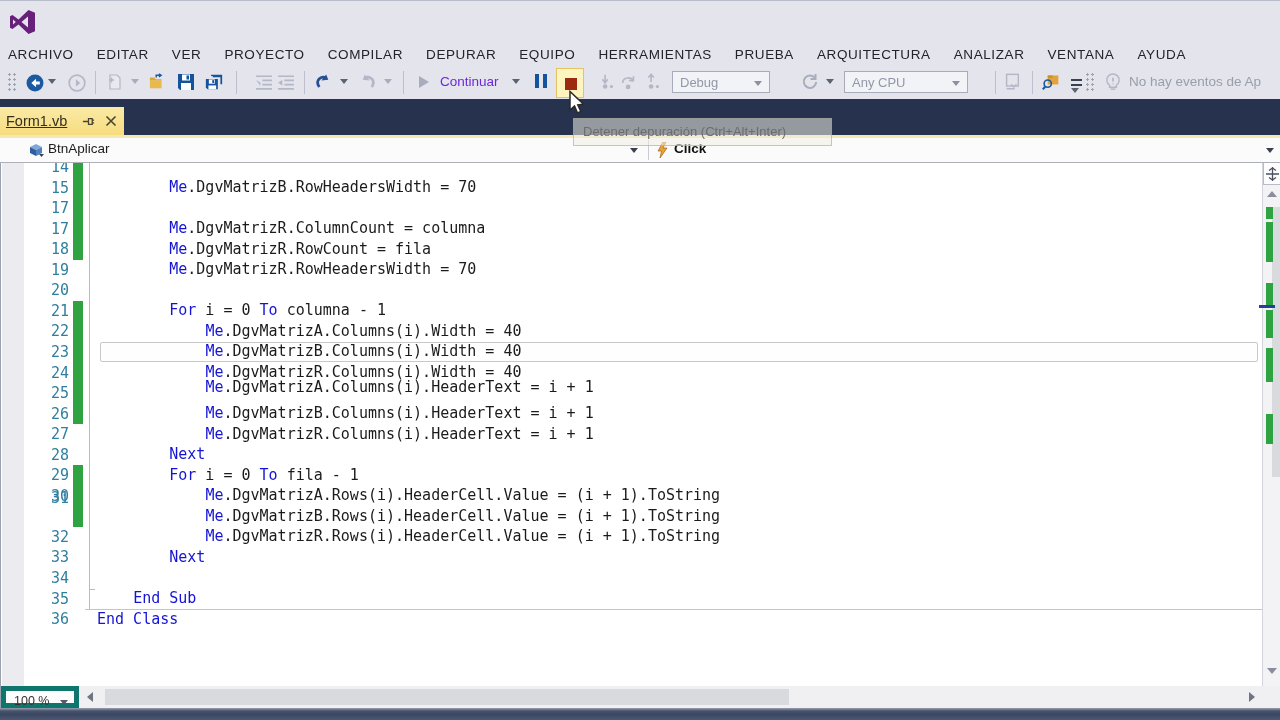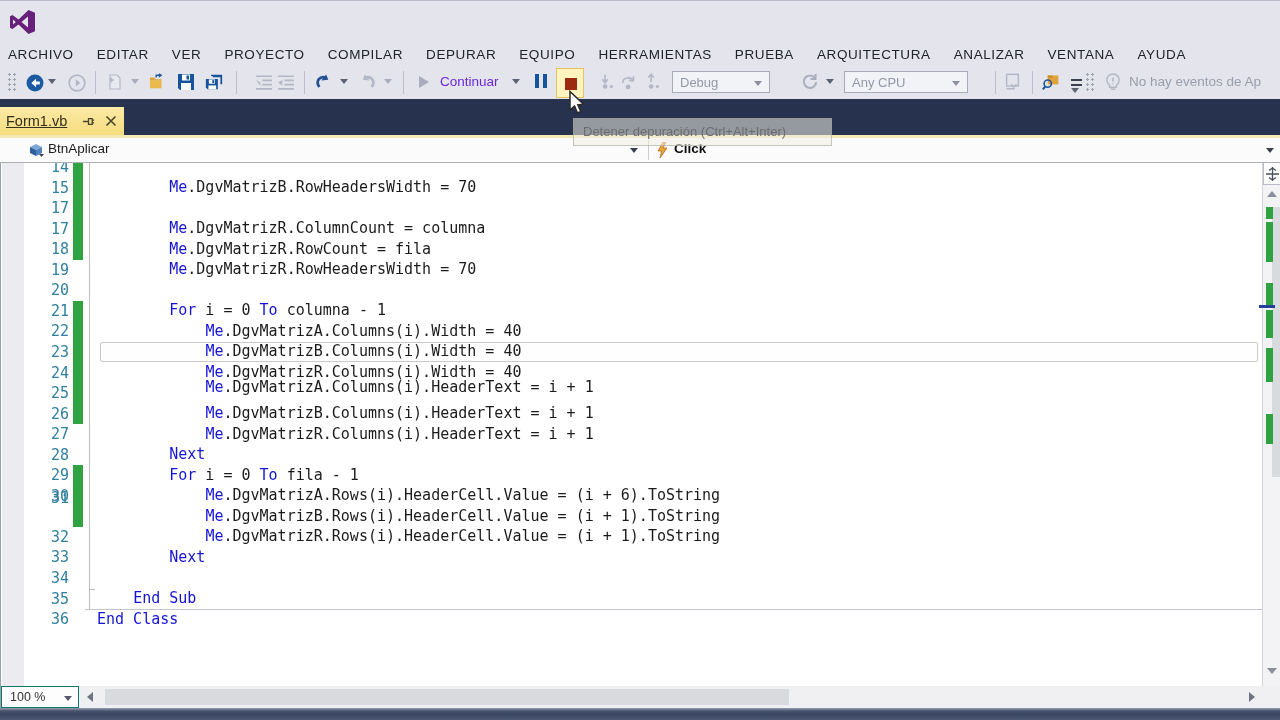--- a/index.html
+++ b/index.html
@@ -58,21 +58,21 @@
   #proc-separator{position:absolute;left:84px;width:1178px;height:1px;background:#c2c5cb;}
   #caretline-box{position:absolute;left:99px;width:1158px;height:19.5px;border:1px solid #c9c9c9;border-radius:2px;box-sizing:border-box;background:#fefefe;}
   
   #vscroll{left:1262px;top:163px;width:18px;height:523px;background:#f3f3f6;border-left:1px solid #d4d5da;box-sizing:border-box;}
   #splitter-handle{position:absolute;left:0;top:0;width:17px;height:22px;background:#fdfdfe;border-bottom:1px solid #b9bcc6;border-left:1px solid #b9bcc6;box-sizing:border-box;text-align:center;}
   .varrow{position:absolute;left:4px;width:0;height:0;border-left:5px solid transparent;border-right:5px solid transparent;}
   .vmark{position:absolute;left:3px;width:7px;}
   #vthumb{position:absolute;left:9px;width:9px;background:#d9dade;}
   
   #hscrollrow{left:0;top:686px;width:1280px;height:22px;background:#f0f0f3;border-left:1px solid #9aa0ad;box-sizing:border-box;}
-  #zoom-combo{position:absolute;left:0;top:0;width:78px;height:22px;background:#fdfdfe;border:1px solid #0f766e;box-sizing:border-box;}
+  #zoom-combo{position:absolute;left:0;top:0;width:78px;height:22px;background:#fdfdfe;border:5px solid #0f766e;box-sizing:border-box;}
   #zoom-combo .ztext{position:absolute;left:8px;top:3px;font-size:12.5px;color:#333;}
   #zoom-combo .caret{right:6px;top:9px;border-top-color:#55596a;}
   .harrow{position:absolute;top:6px;width:0;height:0;border-top:5px solid transparent;border-bottom:5px solid transparent;}
   #hthumb{position:absolute;left:104px;top:3px;width:684px;height:16px;background:#d9dade;}
   #scroll-corner{position:absolute;left:1262px;top:0;width:18px;height:22px;background:#f0f0f3;}
   
   #bottomband{left:0;top:708px;width:1280px;height:12px;background:linear-gradient(#99a1b2 0%,#49526b 25%,#3a4763 55%,#4d5873 100%);}
   
   #tooltip{left:573px;top:118px;width:259px;height:28px;background:rgba(240,238,228,0.55);border:1px solid rgba(158,158,146,0.55);box-sizing:border-box;font-size:13px;color:rgba(105,105,105,0.95);line-height:26px;padding-left:9px;white-space:nowrap;}
   
@@ -303,21 +303,21 @@
       <div class="codeline" style="top: 194px;"><span class="ctext2">            <span class="kw">Me</span><span class="id">.DgvMatrizA.Columns(i).HeaderText = i + 1</span></span></div>
       <div class="lnum" style="top: 220.05px;">25</div>
       <div class="codeline" style="top: 220.05px;"><span class="ctext2">            <span class="kw">Me</span><span class="id">.DgvMatrizB.Columns(i).HeaderText = i + 1</span></span></div>
       <div class="lnum" style="top: 240.6px;">26</div>
       <div class="codeline" style="top: 240.6px;"><span class="ctext2">            <span class="kw">Me</span><span class="id">.DgvMatrizR.Columns(i).HeaderText = i + 1</span></span></div>
       <div class="lnum" style="top: 261.15px;">27</div>
       <div class="codeline" style="top: 261.15px;"><span class="ctext2">        <span class="kw">Next</span></span></div>
       <div class="lnum" style="top: 281.7px;">28</div>
       <div class="codeline" style="top: 281.7px;"><span class="ctext2">        <span class="kw">For</span><span class="id"> i = 0 </span><span class="kw">To</span><span class="id"> fila - 1</span></span></div>
       <div class="lnum" style="top: 302.25px;">29</div>
-      <div class="codeline" style="top: 302.25px;"><span class="ctext2">            <span class="kw">Me</span><span class="id">.DgvMatrizA.Rows(i).HeaderCell.Value = (i + 6).ToString</span></span></div>
+      <div class="codeline" style="top: 302.25px;"><span class="ctext2">            <span class="kw">Me</span><span class="id">.DgvMatrizA.Rows(i).HeaderCell.Value = (i + 1).ToString</span></span></div>
       <div class="lnum" style="top: 322.8px;">30</div>
       <div class="codeline" style="top: 322.8px;"><span class="ctext2">            <span class="kw">Me</span><span class="id">.DgvMatrizB.Rows(i).HeaderCell.Value = (i + 1).ToString</span></span></div>
       <div class="lnum" style="top: 325px;">31</div>
       <div class="codeline" style="top: 343.35px;"><span class="ctext2">            <span class="kw">Me</span><span class="id">.DgvMatrizR.Rows(i).HeaderCell.Value = (i + 1).ToString</span></span></div>
       <div class="lnum" style="top: 363.9px;">32</div>
       <div class="codeline" style="top: 363.9px;"><span class="ctext2">        <span class="kw">Next</span></span></div>
       <div class="lnum" style="top: 384.45px;">33</div>
       <div class="lnum" style="top: 405px;">34</div>
       <div class="codeline" style="top: 405px;"><span class="ctext2">    <span class="kw">End Sub</span></span></div>
       <div class="lnum" style="top: 425.55px;">35</div>

